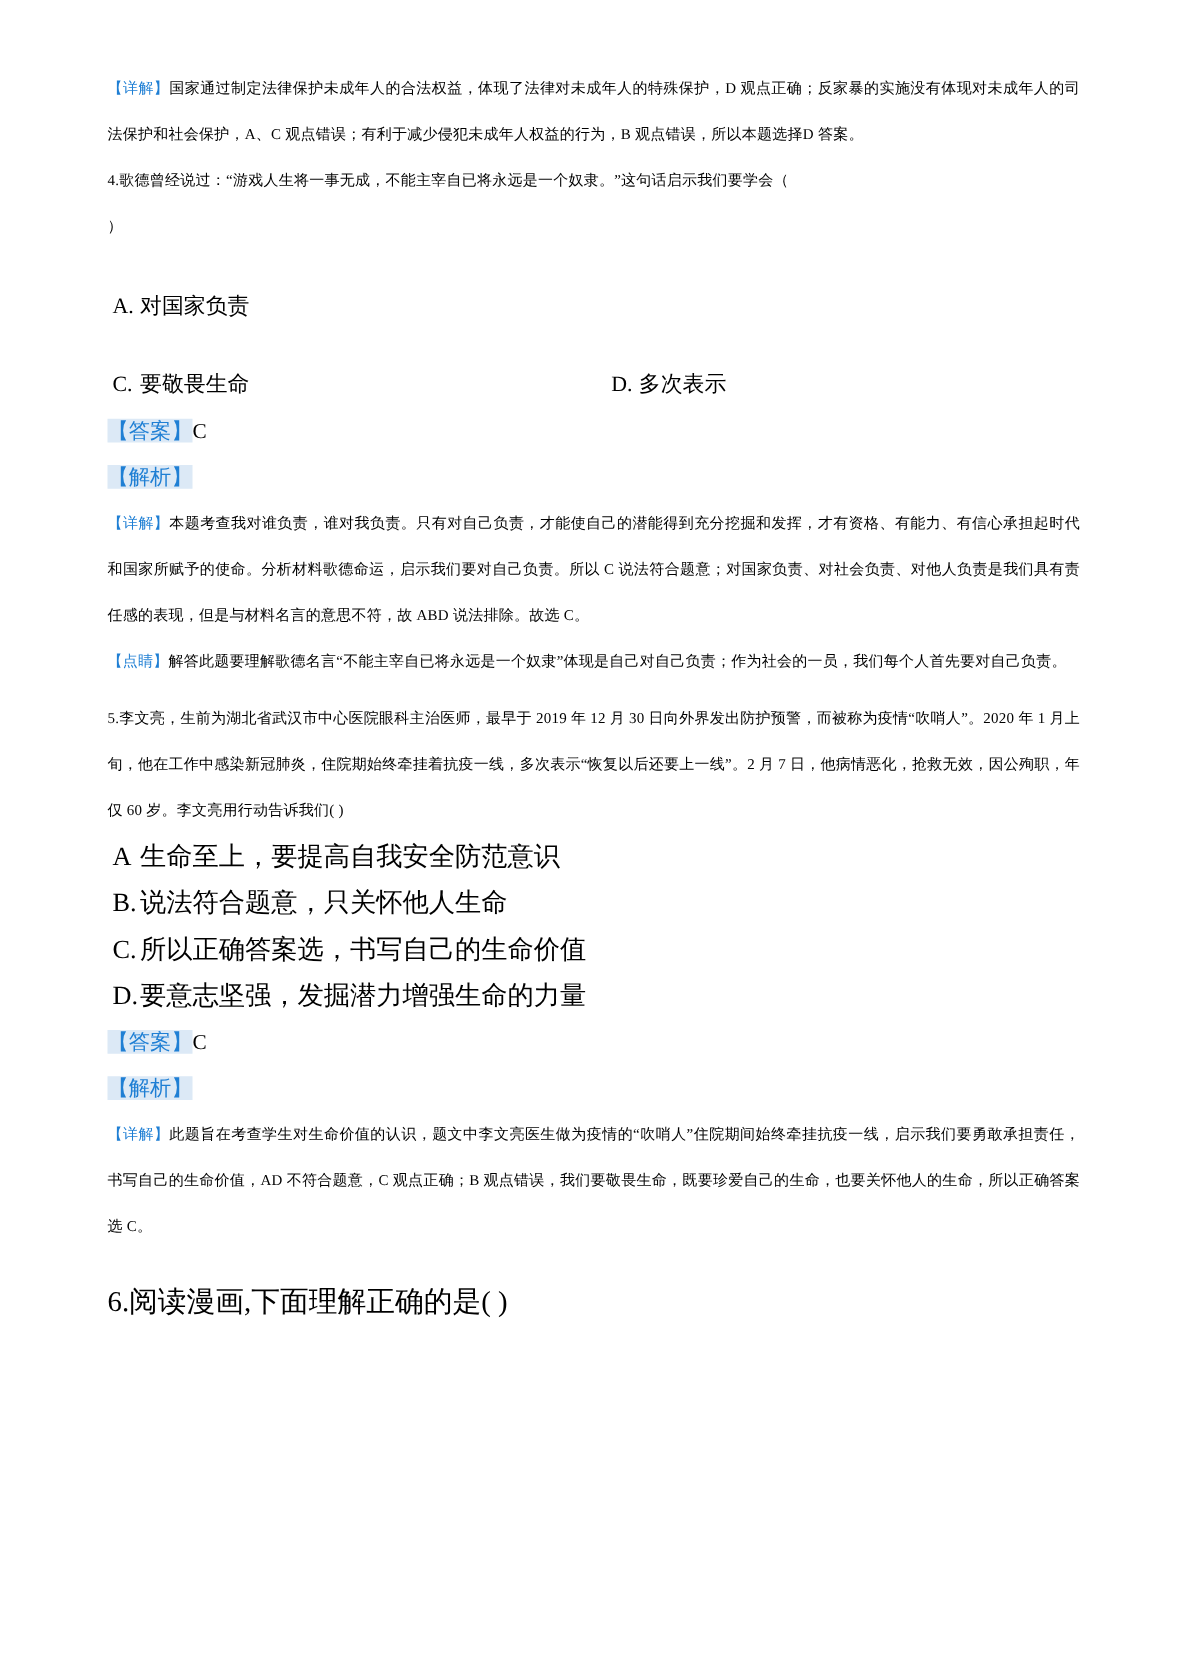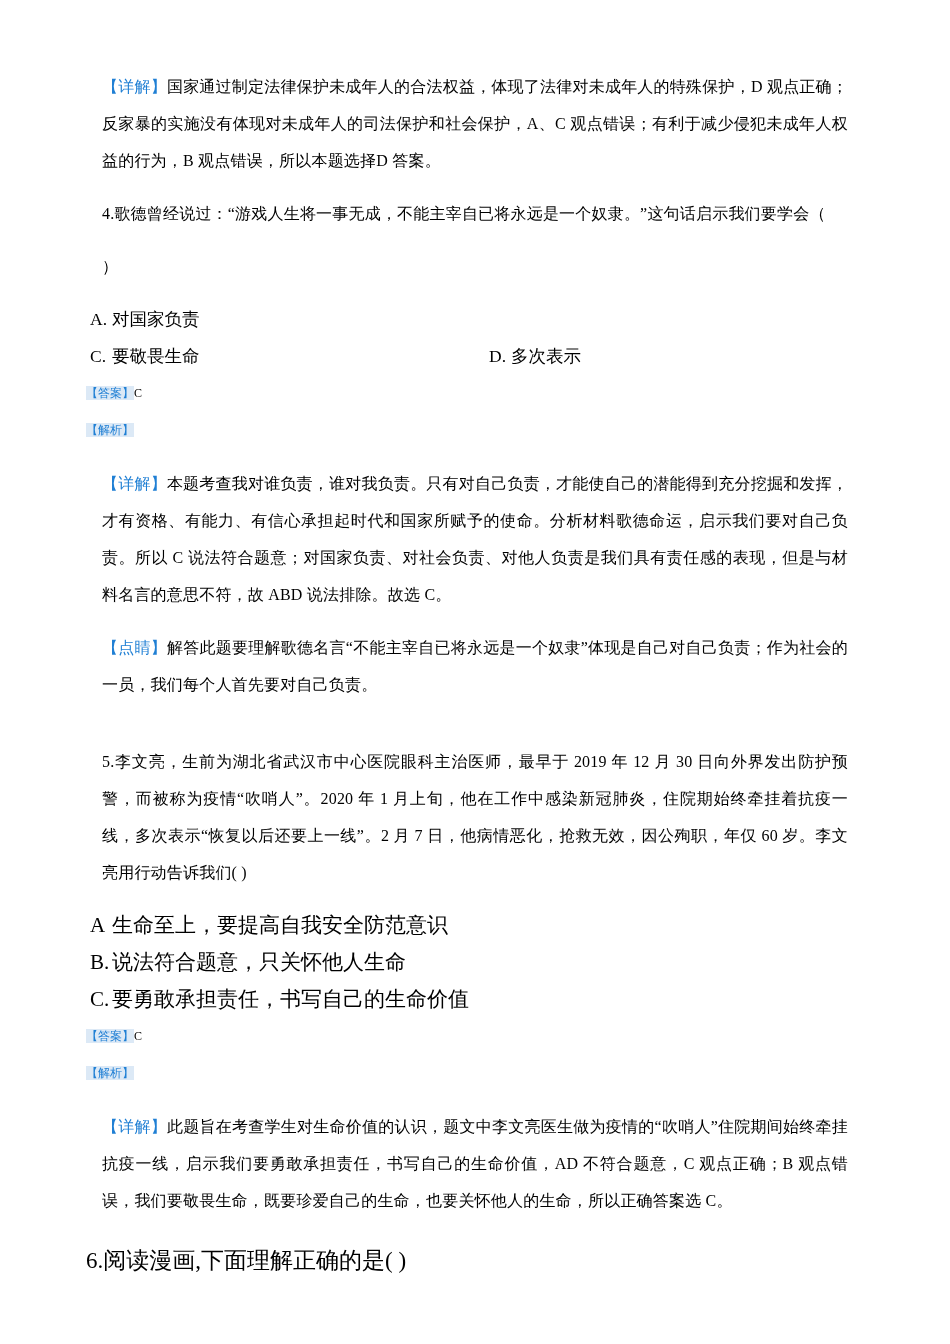--- a/index.html
+++ b/index.html
@@ -16,29 +16,29 @@
     overflow: hidden;
   }
   .page {
     position: relative;
     width: 950px;
     height: 1344px;
     box-sizing: border-box;
     padding: 52px 86px 0 86px;
   }
   .para {
-    font-size: 16px;
+    font-size: 12px;
     line-height: 37px;
     text-align: justify;
     text-justify: inter-ideograph;
-    margin: 16px;
+    margin: 0;
     letter-spacing: 0.2px;
   }
   .answer-line, .analysis-line {
-    font-size: 12px;
+    font-size: 17px;
     line-height: 37px;
     margin: 0;
   }
   .tag {
     color: #1f7fd4;
   }
   .tag-boxed {
     color: #1f7fd4;
     background: #dce9f6;
   }
@@ -46,20 +46,21 @@
     color: #000000;
   }
   .opt-row {
     display: flex;
     font-size: 17.5px;
     line-height: 37px;
   }
   .opt-col {
     width: 50%;
     box-sizing: border-box;
+    margin-top: 26px;
   }
   .opt-col.left { padding-left: 4px; }
   .opt-col.right { padding-left: 14px; }
   .opt-letter {
     display: inline-block;
     min-width: 22px;
   }
   .opt-single {
     font-size: 21px;
     line-height: 37px;
@@ -96,21 +97,22 @@
   <p class="para"><span class="tag">【详解】</span><span class="after-tag">本题考查我对谁负责，谁对我负责。只有对自己负责，才能使自己的潜能得到充分挖掘和发挥，才有资格、有能力、有信心承担起时代和国家所赋予的使命。分析材料歌德命运，启示我们要对自己负责。所以 C 说法符合题意；对国家负责、对社会负责、对他人负责是我们具有责任感的表现，但是与材料名言的意思不符，故 ABD 说法排除。故选 C。</span></p>
 
   <p class="para"><span class="tag">【点睛】</span><span class="after-tag">解答此题要理解歌德名言“不能主宰自已将永远是一个奴隶”体现是自己对自己负责；作为社会的一员，我们每个人首先要对自己负责。</span></p>
 
   <div class="spacer-8"></div>
 
   <p class="para"><span>5.李文亮，生前为湖北省武汉市中心医院眼科主治医师，最早于 2019 年 12 月 30 日向外界发出防护预警，而被称为疫情“吹哨人”。2020 年 1 月上旬，他在工作中感染新冠肺炎，住院期始终牵挂着抗疫一线，多次表示“恢复以后还要上一线”。2 月 7 日，他病情恶化，抢救无效，因公殉职，年仅 60 岁。李文亮用行动告诉我们(       )</span></p>
 
   <div class="opt-single"><span class="opt-letter">A</span><span>生命至上，要提高自我安全防范意识</span></div>
   <div class="opt-single"><span class="opt-letter">B.</span><span>说法符合题意，只关怀他人生命</span></div>
-  <div class="opt-single"><span class="opt-letter">C.</span><span>要勇敢承担责任，书写自己的生命价值</span></div>
+  <div class="opt-single"><span class="opt-letter">C.</span><span>所以正确答案选，书写自己的生命价值</span></div>
+  <div class="opt-single"><span class="opt-letter">D.</span><span>要意志坚强，发掘潜力增强生命的力量</span></div>
 
   <p class="answer-line"><span class="tag-boxed">【答案】</span><span class="after-tag">C</span></p>
 
   <p class="analysis-line"><span class="tag-boxed">【解析】</span></p>
 
   <p class="para"><span class="tag">【详解】</span><span class="after-tag">此题旨在考查学生对生命价值的认识，题文中李文亮医生做为疫情的“吹哨人”住院期间始终牵挂抗疫一线，启示我们要勇敢承担责任，书写自己的生命价值，AD 不符合题意，C 观点正确；B 观点错误，我们要敬畏生命，既要珍爱自己的生命，也要关怀他人的生命，所以正确答案选 C。</span></p>
 
   <p class="tail"><span>6.阅读漫画,下面理解正确的是(          )</span></p>
 
 </div>

